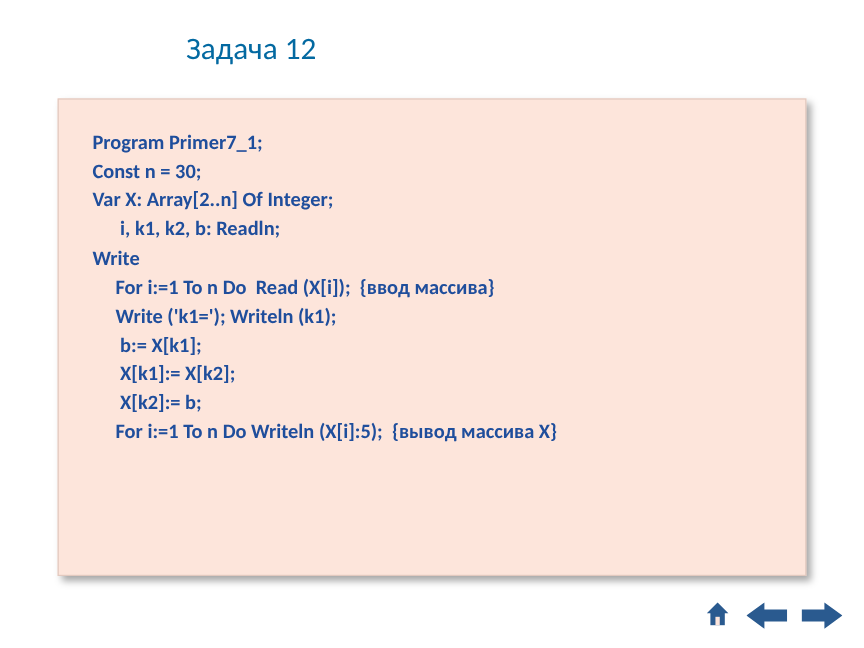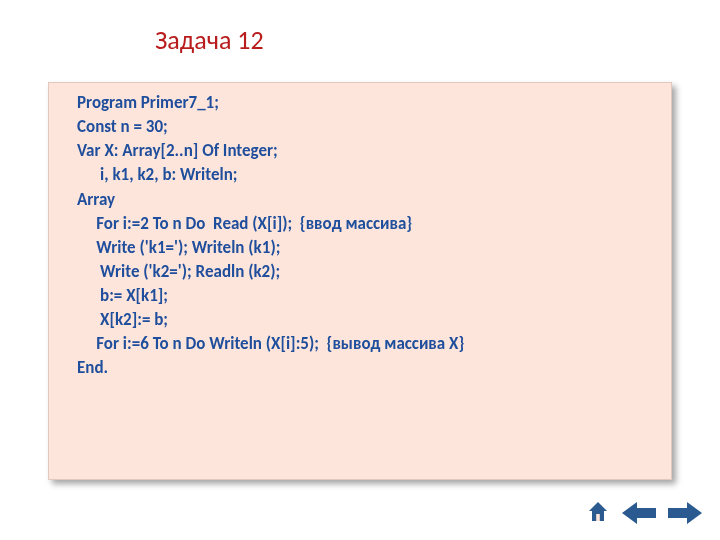--- a/index.html
+++ b/index.html
@@ -9,33 +9,33 @@
       background: #ffffff;
       font-family: Calibri, Arial, sans-serif;
       position: relative;
       overflow: hidden;
     }
     .title {
       position: absolute;
       top: 24px;
       left: 155px;
       font-size: 26px;
-      color: #b91c1c;
+      color: #0369a1;
       font-weight: 400;
     }
     .code-box {
       position: absolute;
       top: 82px;
       left: 48px;
       width: 624px;
       height: 398px;
       background: #fde5db;
       border: 1px solid #e2c9bf;
       box-shadow: 4px 4px 6px rgba(0,0,0,0.35);
-      padding: 8px 28px;
+      padding: 24px 28px;
     }
     .code-line {
       font-size: 17px;
       line-height: 1.42;
       color: #1f4e9c;
       font-weight: bold;
       font-family: Calibri, Arial, sans-serif;
       white-space: pre;
     }
     .nav-group {
@@ -66,29 +66,28 @@
   </style>
 </head>
 <body>
 
 <div class="title">Задача 12</div>
 
 <div class="code-box">
   <div class="code-line">Program Primer7_1;</div>
   <div class="code-line">Const n = 30;</div>
   <div class="code-line">Var X: Array[2..n] Of Integer;</div>
-  <div class="code-line">      i, k1, k2, b: Writeln;</div>
-  <div class="code-line">Array</div>
-  <div class="code-line">     For i:=2 To n Do  Read (X[i]);  {ввод массива}</div>
+  <div class="code-line">      i, k1, k2, b: Readln;</div>
+  <div class="code-line">Write</div>
+  <div class="code-line">     For i:=1 To n Do  Read (X[i]);  {ввод массива}</div>
   <div class="code-line">     Write ('k1='); Writeln (k1);</div>
-  <div class="code-line">      Write ('k2='); Readln (k2);</div>
   <div class="code-line">      b:= X[k1];</div>
+  <div class="code-line">      X[k1]:= X[k2];</div>
   <div class="code-line">      X[k2]:= b;</div>
-  <div class="code-line">     For i:=6 To n Do Writeln (X[i]:5);  {вывод массива X}</div>
-  <div class="code-line">End.</div>
+  <div class="code-line">     For i:=1 To n Do Writeln (X[i]:5);  {вывод массива X}</div>
 </div>
 
 <div class="nav-group">
   <div class="home-btn">
     <span>
       <svg width="20" height="22" viewBox="0 0 20 22">
         <rect x="4" y="10" width="12" height="11" fill="#2a5a8f"></rect>
         <polygon points="10,2 1,11 19,11" fill="#2a5a8f"></polygon>
         <rect x="8.2" y="14" width="3.6" height="7" fill="#fde5db"></rect>
       </svg>

